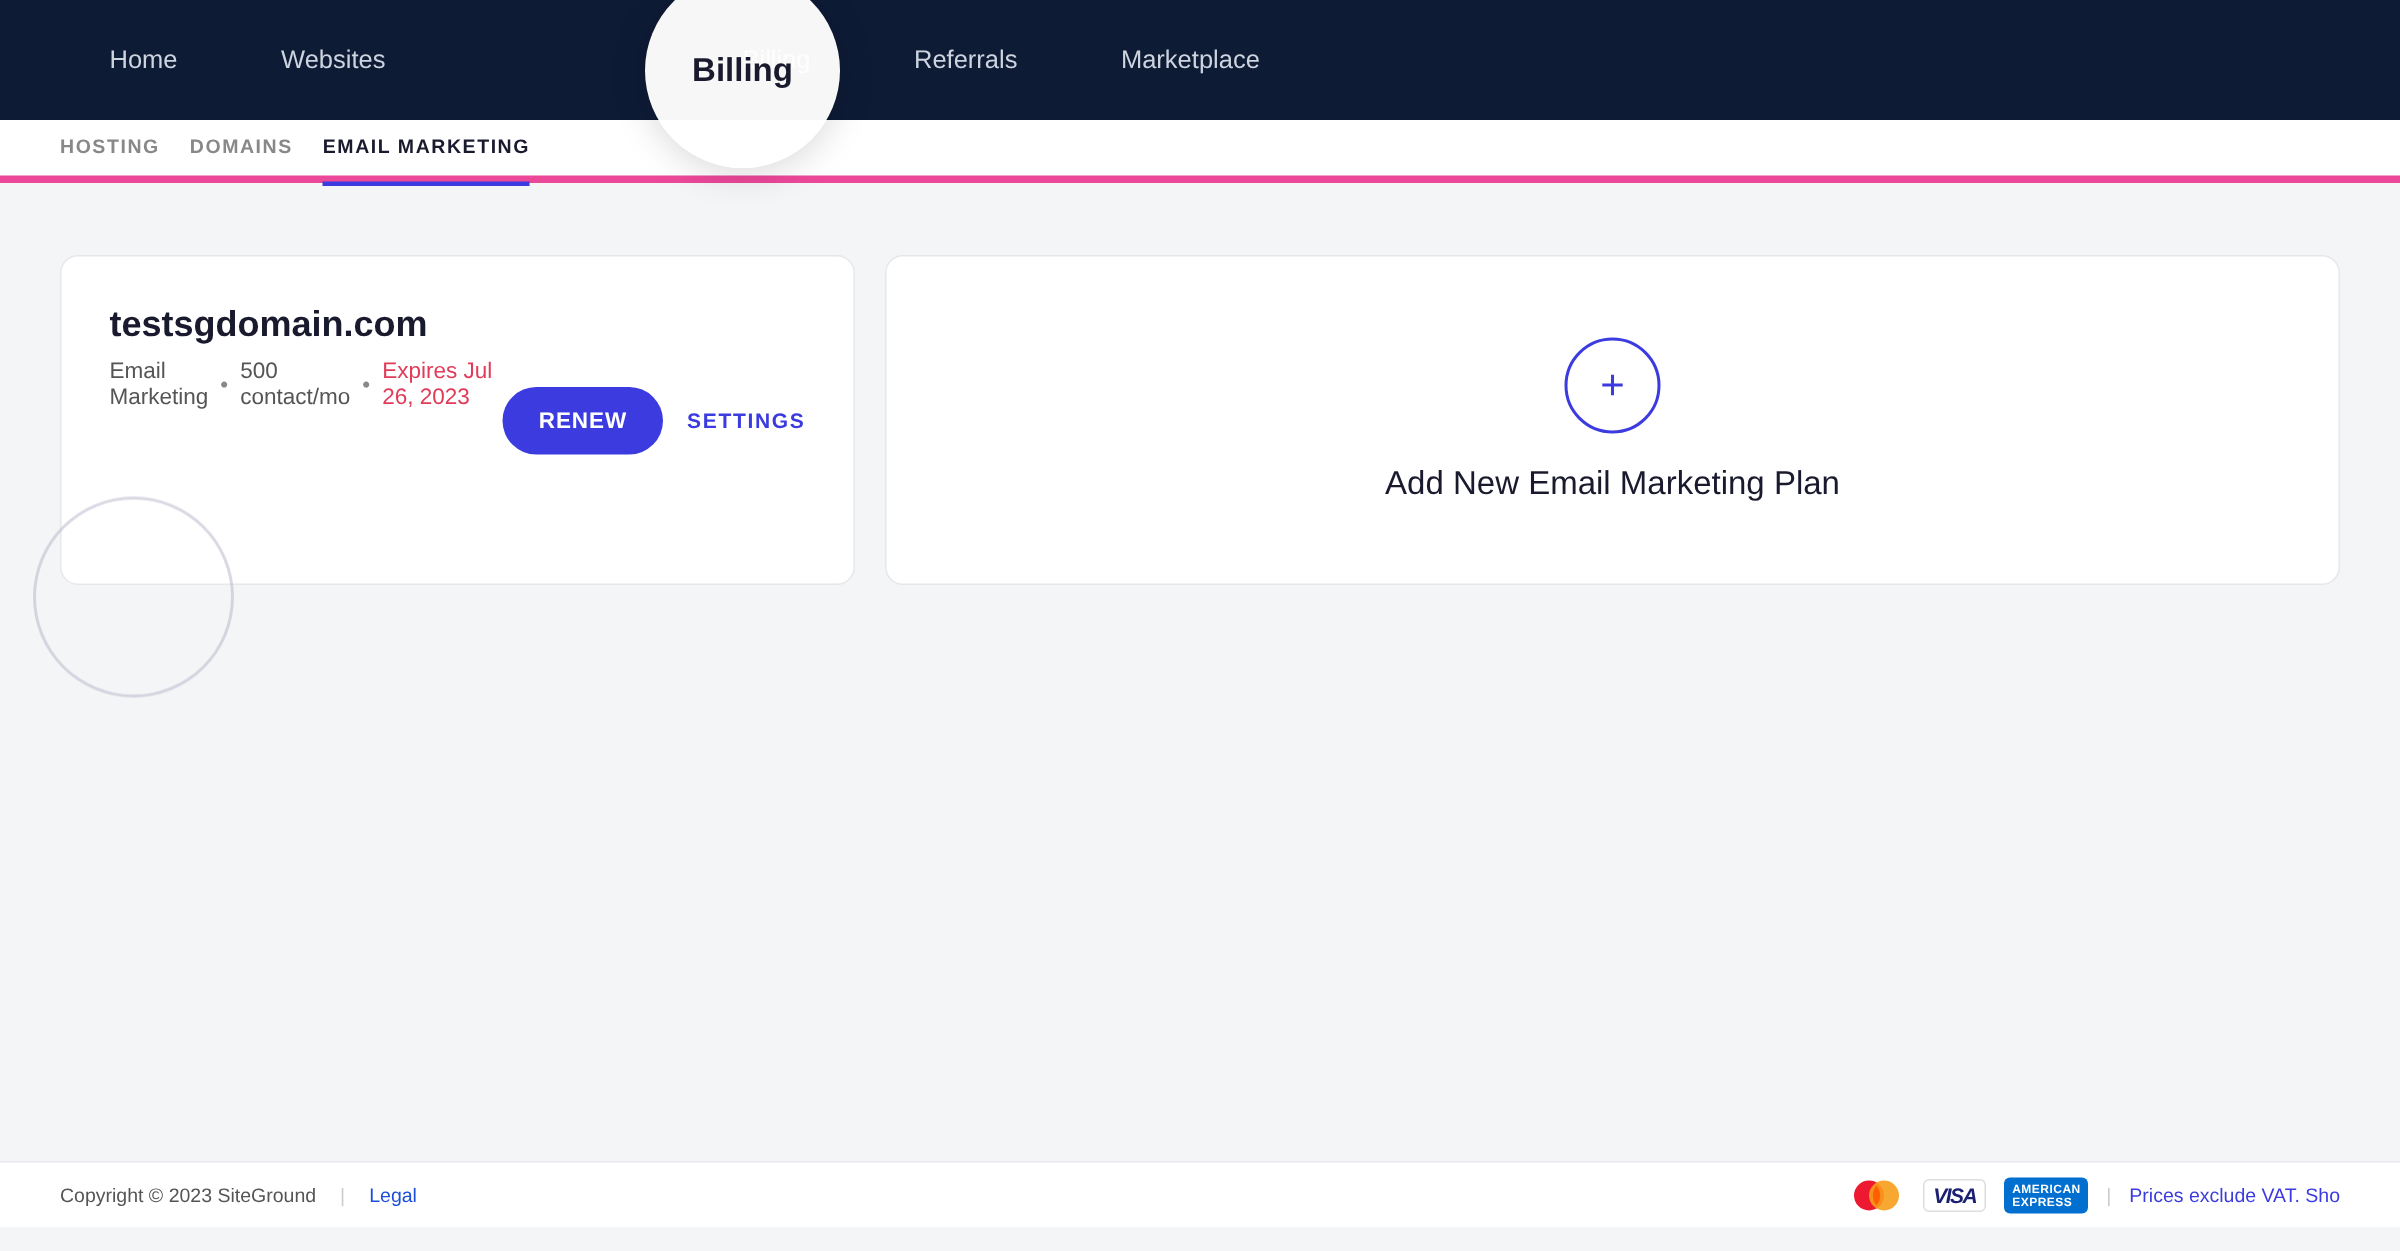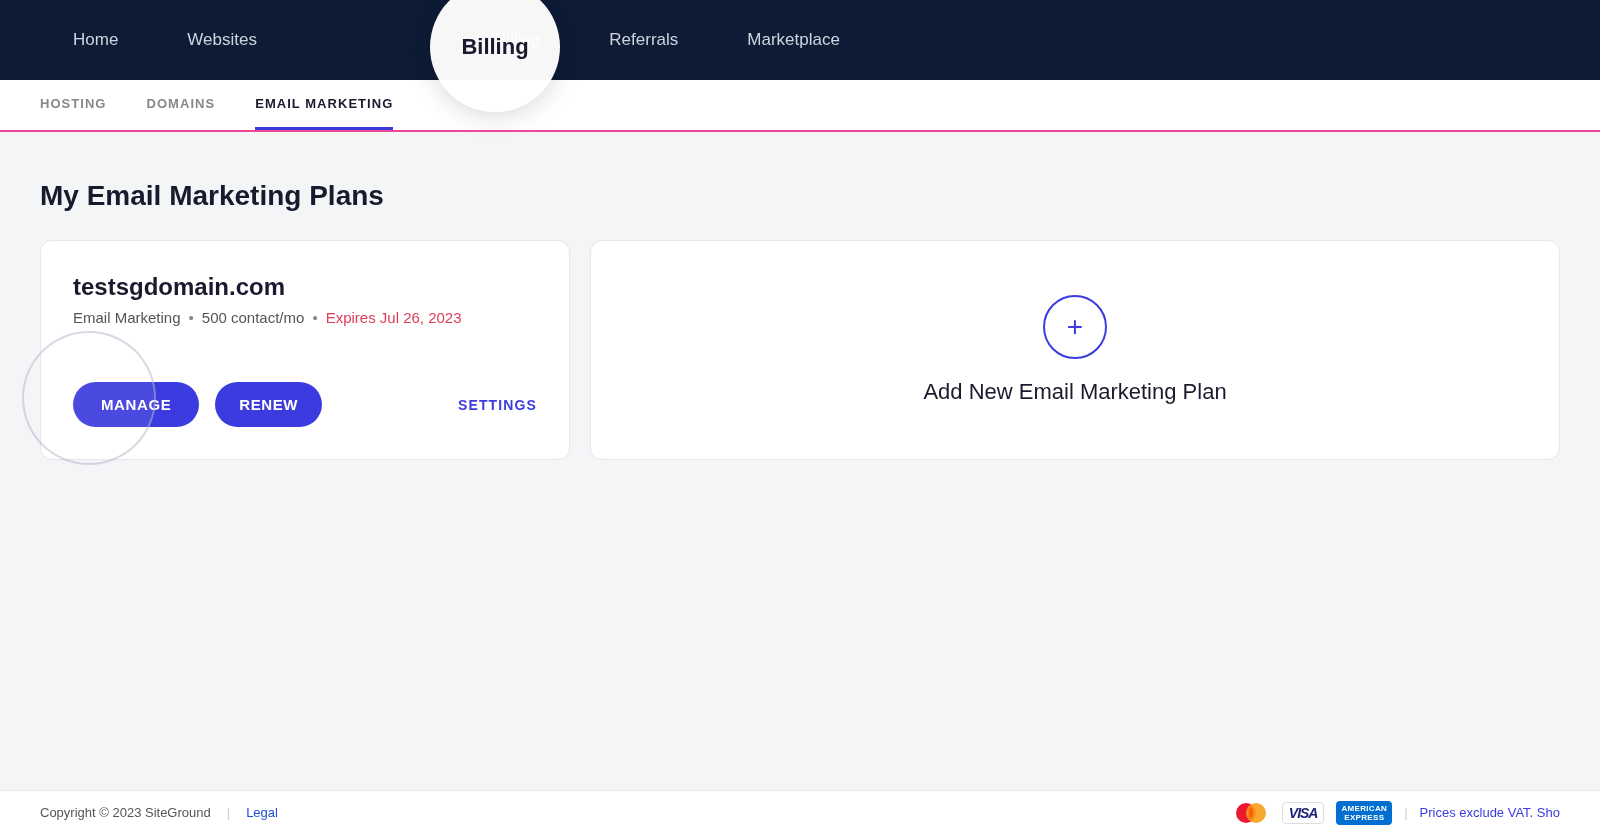--- a/index.html
+++ b/index.html
@@ -52,26 +52,26 @@
     }
     .services-circle-label {
       font-size: 22px;
       font-weight: 700;
       color: #1a1a2e;
     }
 
     
     .sub-nav {
       background: #fff;
-      height: 52px;
+      height: 42px;
       display: flex;
       align-items: center;
       padding: 0 40px;
-      border-bottom: 2px solid #ec4899;
-      gap: 40px;
+      border-bottom: 5px solid #ec4899;
+      gap: 20px;
     }
     .sub-nav-item {
       color: #888;
       font-size: 13px;
       font-weight: 600;
       letter-spacing: 0.08em;
       text-transform: uppercase;
       cursor: pointer;
       padding: 16px 0;
       border-bottom: 3px solid transparent;
@@ -102,22 +102,22 @@
 
     
     .plan-card {
       background: #fff;
       border-radius: 12px;
       border: 1px solid #e5e7eb;
       padding: 32px 32px 32px;
       flex: 0 0 530px;
       min-height: 220px;
       display: flex;
-      flex-direction: column;
-      justify-content: space-between;
+      flex-direction: row;
+      justify-content: center;
     }
     .plan-domain {
       font-size: 24px;
       font-weight: 700;
       color: #1a1a2e;
       margin-bottom: 8px;
     }
     .plan-meta {
       font-size: 15px;
       color: #555;
@@ -202,33 +202,32 @@
     }
     .add-label {
       font-size: 22px;
       font-weight: 400;
       color: #1a1a2e;
     }
 
     
     .footer {
       position: fixed;
-      bottom: 0;
+      bottom: 16px;
       left: 0;
       right: 0;
       background: #fff;
       border-top: 1px solid #e5e7eb;
       height: 44px;
       display: flex;
       align-items: center;
       padding: 0 40px;
       font-size: 13px;
       color: #555;
       gap: 16px;
-      text-align: center;
     }
     .footer-sep {
       color: #ccc;
     }
     .footer-legal {
       color: #1d4ed8;
       text-decoration: none;
       cursor: pointer;
     }
     .footer-right {
@@ -280,37 +279,35 @@
   </div>
 </nav>
 
 <nav class="sub-nav">
   <a class="sub-nav-item">HOSTING</a>
   <a class="sub-nav-item">DOMAINS</a>
   <a class="sub-nav-item active">EMAIL MARKETING</a>
 </nav>
 
 <main class="main-content">
-  <h1 class="page-title">My Email Marketing Plans</h1>
 
   <div class="cards-row">
 
     <div class="plan-card">
       <div>
         <div class="plan-domain">testsgdomain.com</div>
         <div class="plan-meta">
           <span>Email Marketing</span>
           <span class="plan-meta-sep">•</span>
           <span>500 contact/mo</span>
           <span class="plan-meta-sep">•</span>
           <span class="plan-expires">Expires Jul 26, 2023</span>
         </div>
       </div>
       <div class="plan-actions">
-        <button class="btn-manage">MANAGE</button>
         <button class="btn-renew">RENEW</button>
         <button class="btn-settings">SETTINGS</button>
       </div>
     </div>
 
     <div class="add-card">
       <div class="add-circle">+</div>
       <span class="add-label">Add New Email Marketing Plan</span>
     </div>
 

